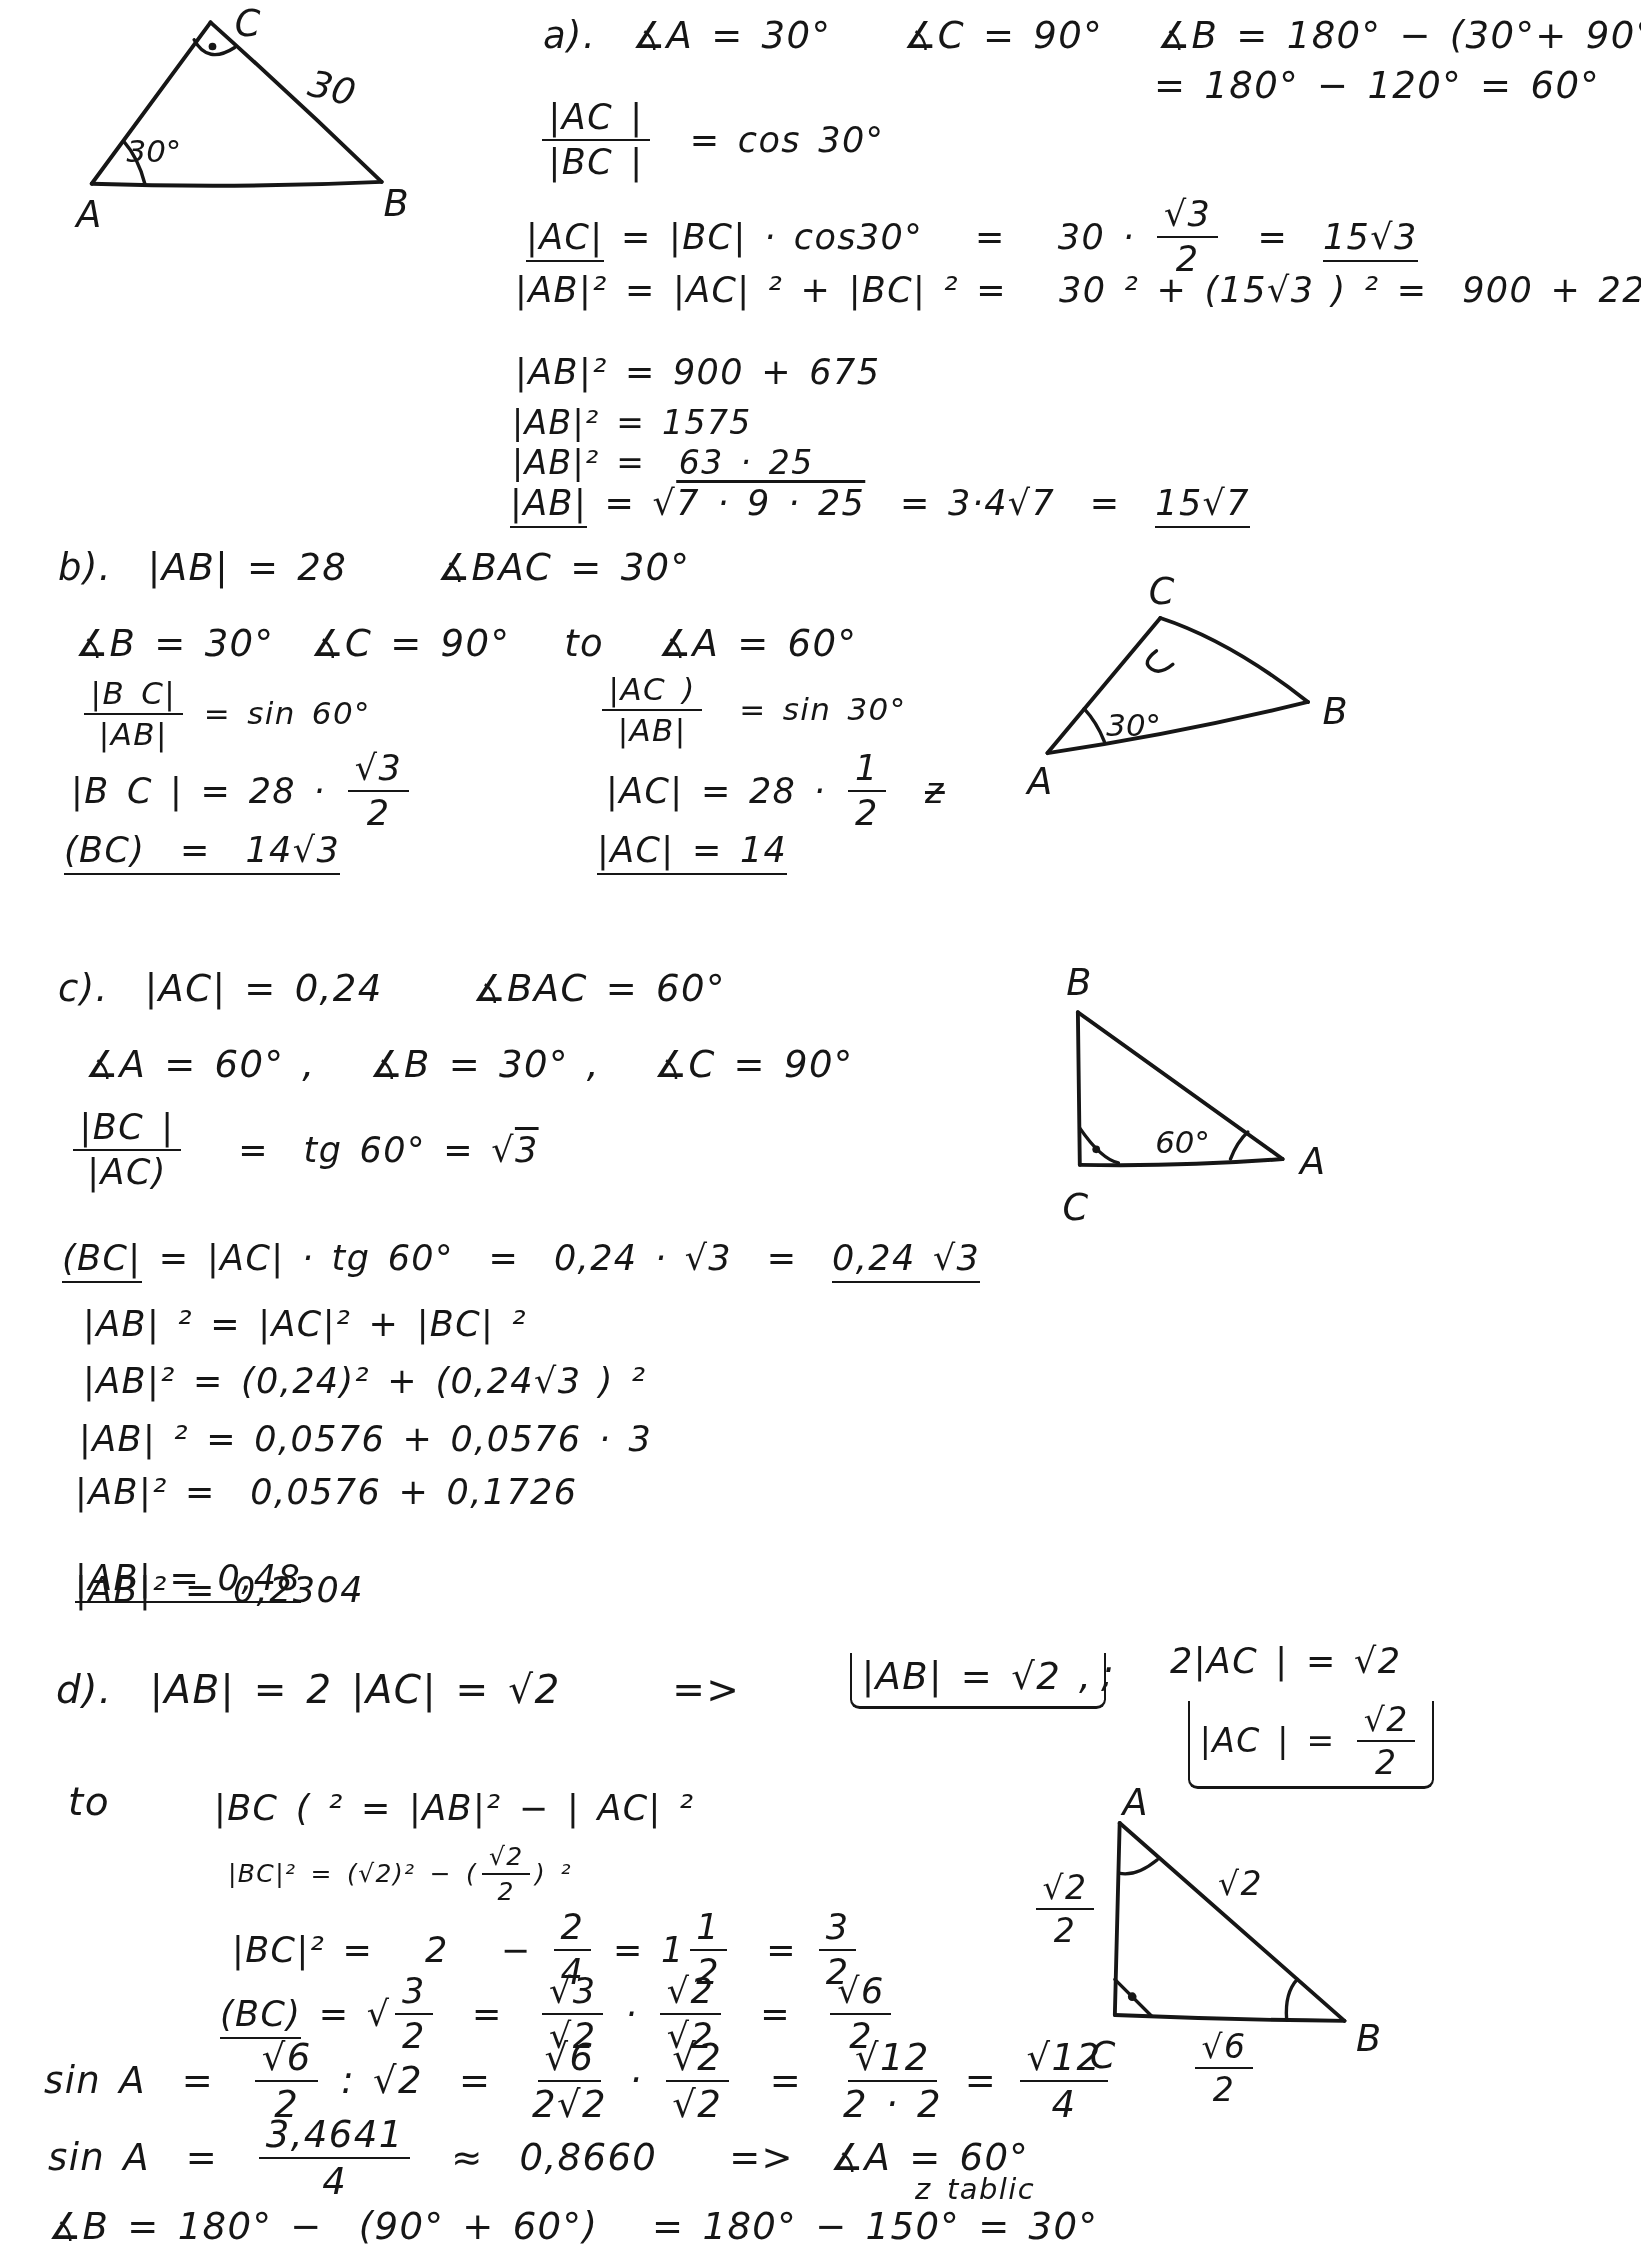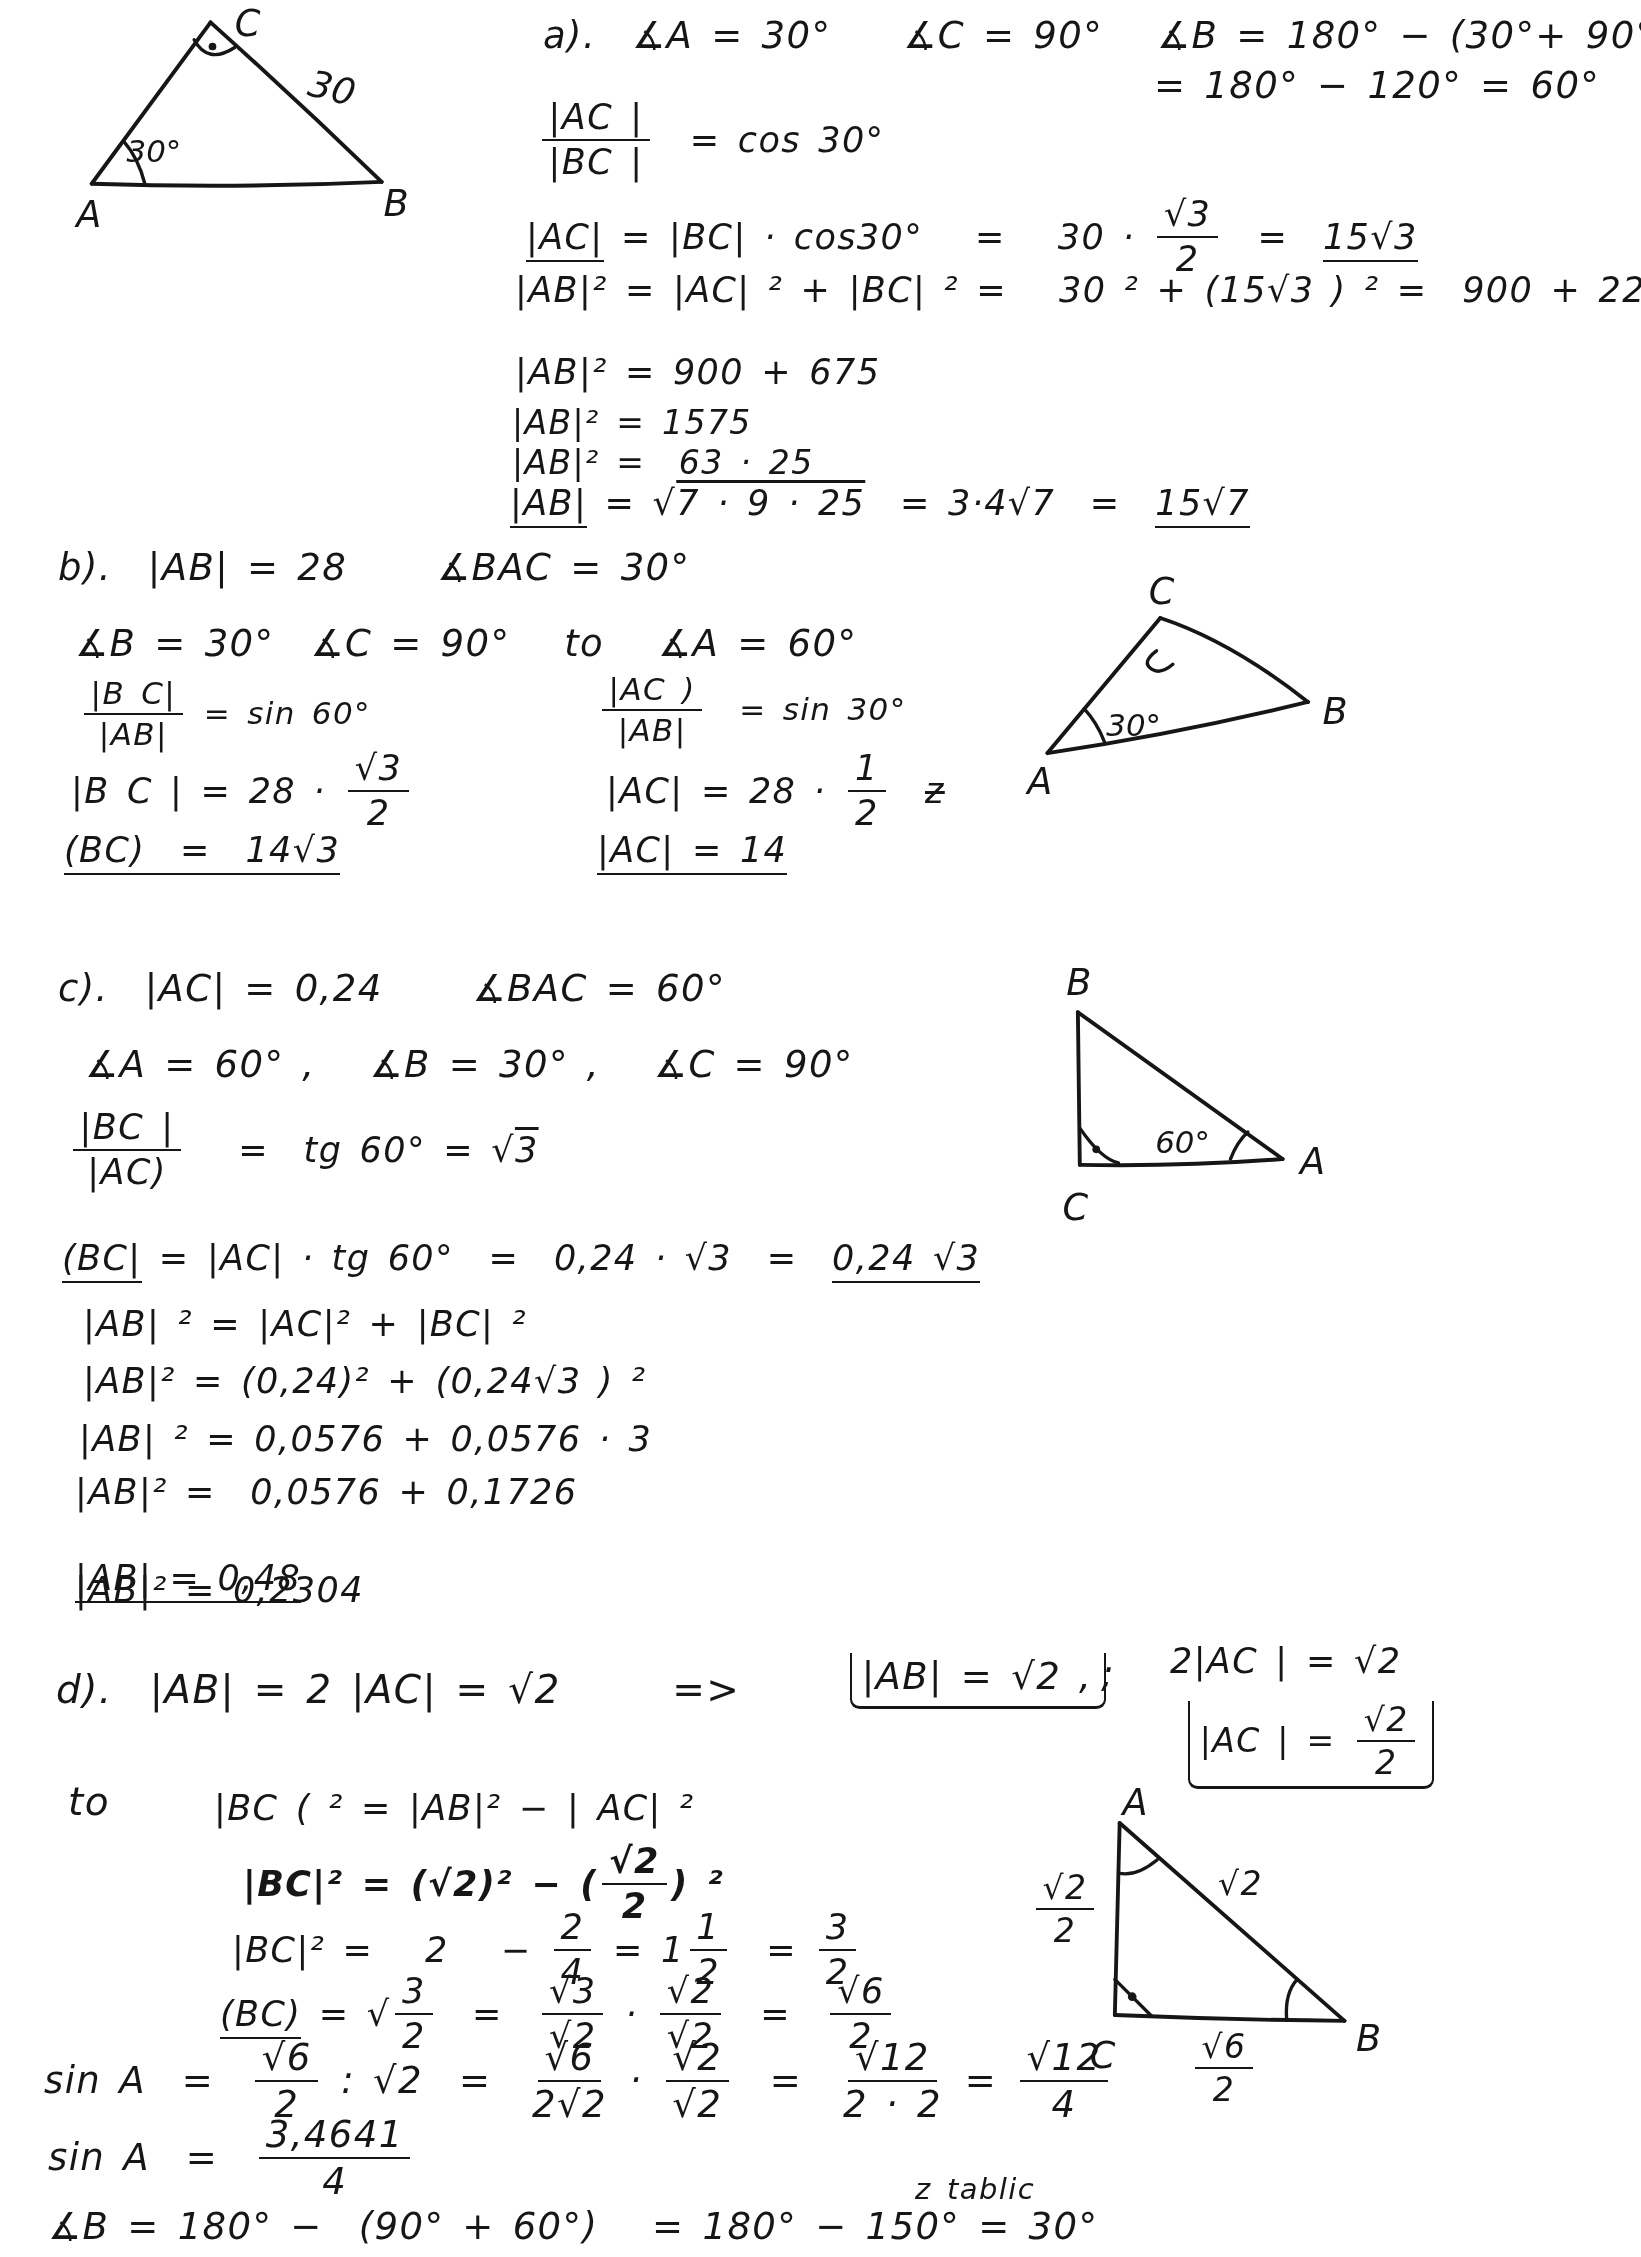--- a/index.html
+++ b/index.html
@@ -70,25 +70,25 @@
       <div class="mline" style="left: 75px; top: 1470px; font-size: 35px;"><span>|AB|² =  0,0576 + 0,1726</span></div>
       <div class="mline" style="left: 75px; top: 1568px; font-size: 35px;"><span>|AB|² = 0,2304</span></div>
       <div class="mline" style="left: 75px; top: 1556px; font-size: 35px;"><span class="ul">|AB| = 0,48</span></div>
       <div class="mline" style="left: 56px; top: 1666px; font-size: 39px;"><span>d).  |AB| = 2 |AC| = √2      =&gt;</span></div>
       <div class="mline boxed" style="left: 850px; top: 1653px; font-size: 37px;"><span>|AB| = √2 ,</span></div>
       <div class="mline" style="left: 1101px; top: 1653px; font-size: 37px;"><span>;</span></div>
       <div class="mline" style="left: 1170px; top: 1639px; font-size: 35px;"><span>2|AC | = √2</span></div>
       <div class="mline boxed" style="left: 1180px; top: 1701px; font-size: 33px; margin-left: 8px;"><span>|AC | = </span><span class="frac"><span class="num">√2</span><span class="den">2</span></span></div>
       <div class="mline" style="left: 68px; top: 1778px; font-size: 39px;"><span>to</span></div>
       <div class="mline" style="left: 214px; top: 1786px; font-size: 35px;"><span>|BC ( ² = |AB|² − | AC| ²</span></div>
-      <div class="mline" style="left: 243px; top: 1844px; font-size: 35px; font-weight: bold;"><span>|BC|² = (√2)² − (</span><span class="frac"><span class="num">√2</span><span class="den">2</span></span><span>) ²</span></div>
+      <div class="mline" style="left: 228px; top: 1844px; font-size: 25px;"><span>|BC|² = (√2)² − (</span><span class="frac"><span class="num">√2</span><span class="den">2</span></span><span>) ²</span></div>
       <div class="mline" style="left: 232px; top: 1910px; font-size: 35px;"><span>|BC|² =   2   − </span><span class="frac"><span class="num">2</span><span class="den">4</span></span><span> = 1</span><span class="frac"><span class="num">1</span><span class="den">2</span></span><span>  = </span><span class="frac"><span class="num">3</span><span class="den">2</span></span></div>
       <div class="mline" style="left: 220px; top: 1974px; font-size: 35px;"><span class="ul">(BC)</span><span> = √</span><span class="frac"><span class="num">3</span><span class="den">2</span></span><span>  =  </span><span class="frac"><span class="num">√3</span><span class="den">√2</span></span><span> · </span><span class="frac"><span class="num">√2</span><span class="den">√2</span></span><span>  =  </span><span class="frac"><span class="num">√6</span><span class="den">2</span></span></div>
       <div class="mline" style="left: 44px; top: 2039px; font-size: 37px;"><span>sin A  =  </span><span class="frac"><span class="num">√6</span><span class="den">2</span></span><span> : √2  =  </span><span class="frac"><span class="num">√6</span><span class="den">2√2</span></span><span> · </span><span class="frac"><span class="num">√2</span><span class="den">√2</span></span><span>  =  </span><span class="frac"><span class="num">√12</span><span class="den">2 · 2</span></span><span> = </span><span class="frac"><span class="num">√12</span><span class="den">4</span></span></div>
-      <div class="mline" style="left: 48px; top: 2116px; font-size: 37px;"><span>sin A  =  </span><span class="frac"><span class="num">3,4641</span><span class="den">4</span></span></div>
+      <div class="mline" style="left: 48px; top: 2116px; font-size: 37px;"><span>sin A  =  </span><span class="frac"><span class="num">3,4641</span><span class="den">4</span></span><span>  ≈  0,8660    =&gt;  ∡A = 60°</span></div>
       <div class="mline" style="left: 915px; top: 2172px; font-size: 29px;"><span>z tablic</span></div>
       <div class="mline" style="left: 48px; top: 2205px; font-size: 37px;"><span>∡B = 180° −  (90° + 60°)   = 180° − 150° = 30°</span></div>
       <div class="mline" style="left: 1031px; top: 1871px; font-size: 33px;"><span class="frac"><span class="num">√2</span><span class="den">2</span></span></div>
       <div class="mline" style="left: 1218px; top: 1863px; font-size: 33px;"><span>√2</span></div>
       <div class="mline" style="left: 1190px; top: 2030px; font-size: 33px;"><span class="frac"><span class="num">√6</span><span class="den">2</span></span></div>
     </div>
 
   <svg class="tri" style="left:53px;top:2.9px;" width="406" height="232" viewBox="0 0 420 240">
     <path class="edge" d="M40,187 L163,20"></path>
     <path class="edge" d="M163,20 Q252,100 340,185"></path>

